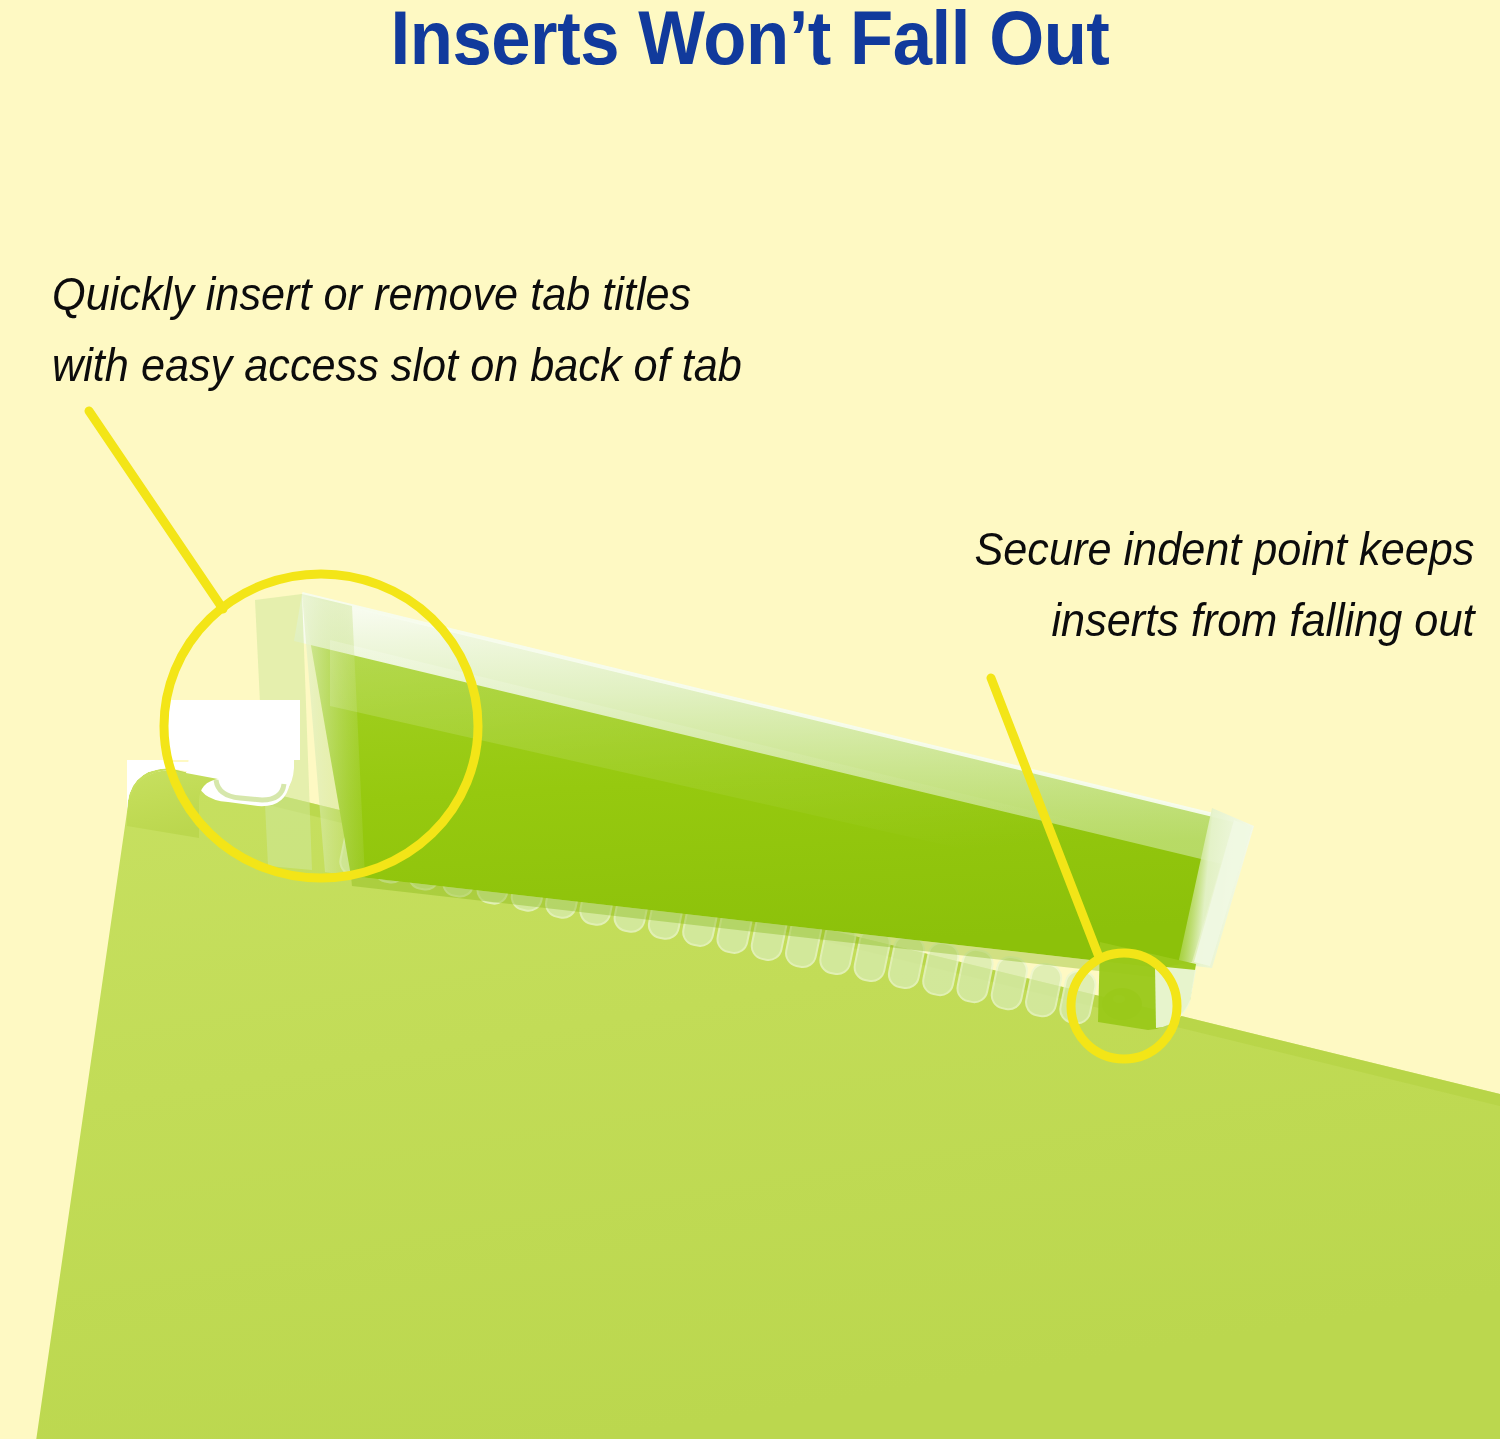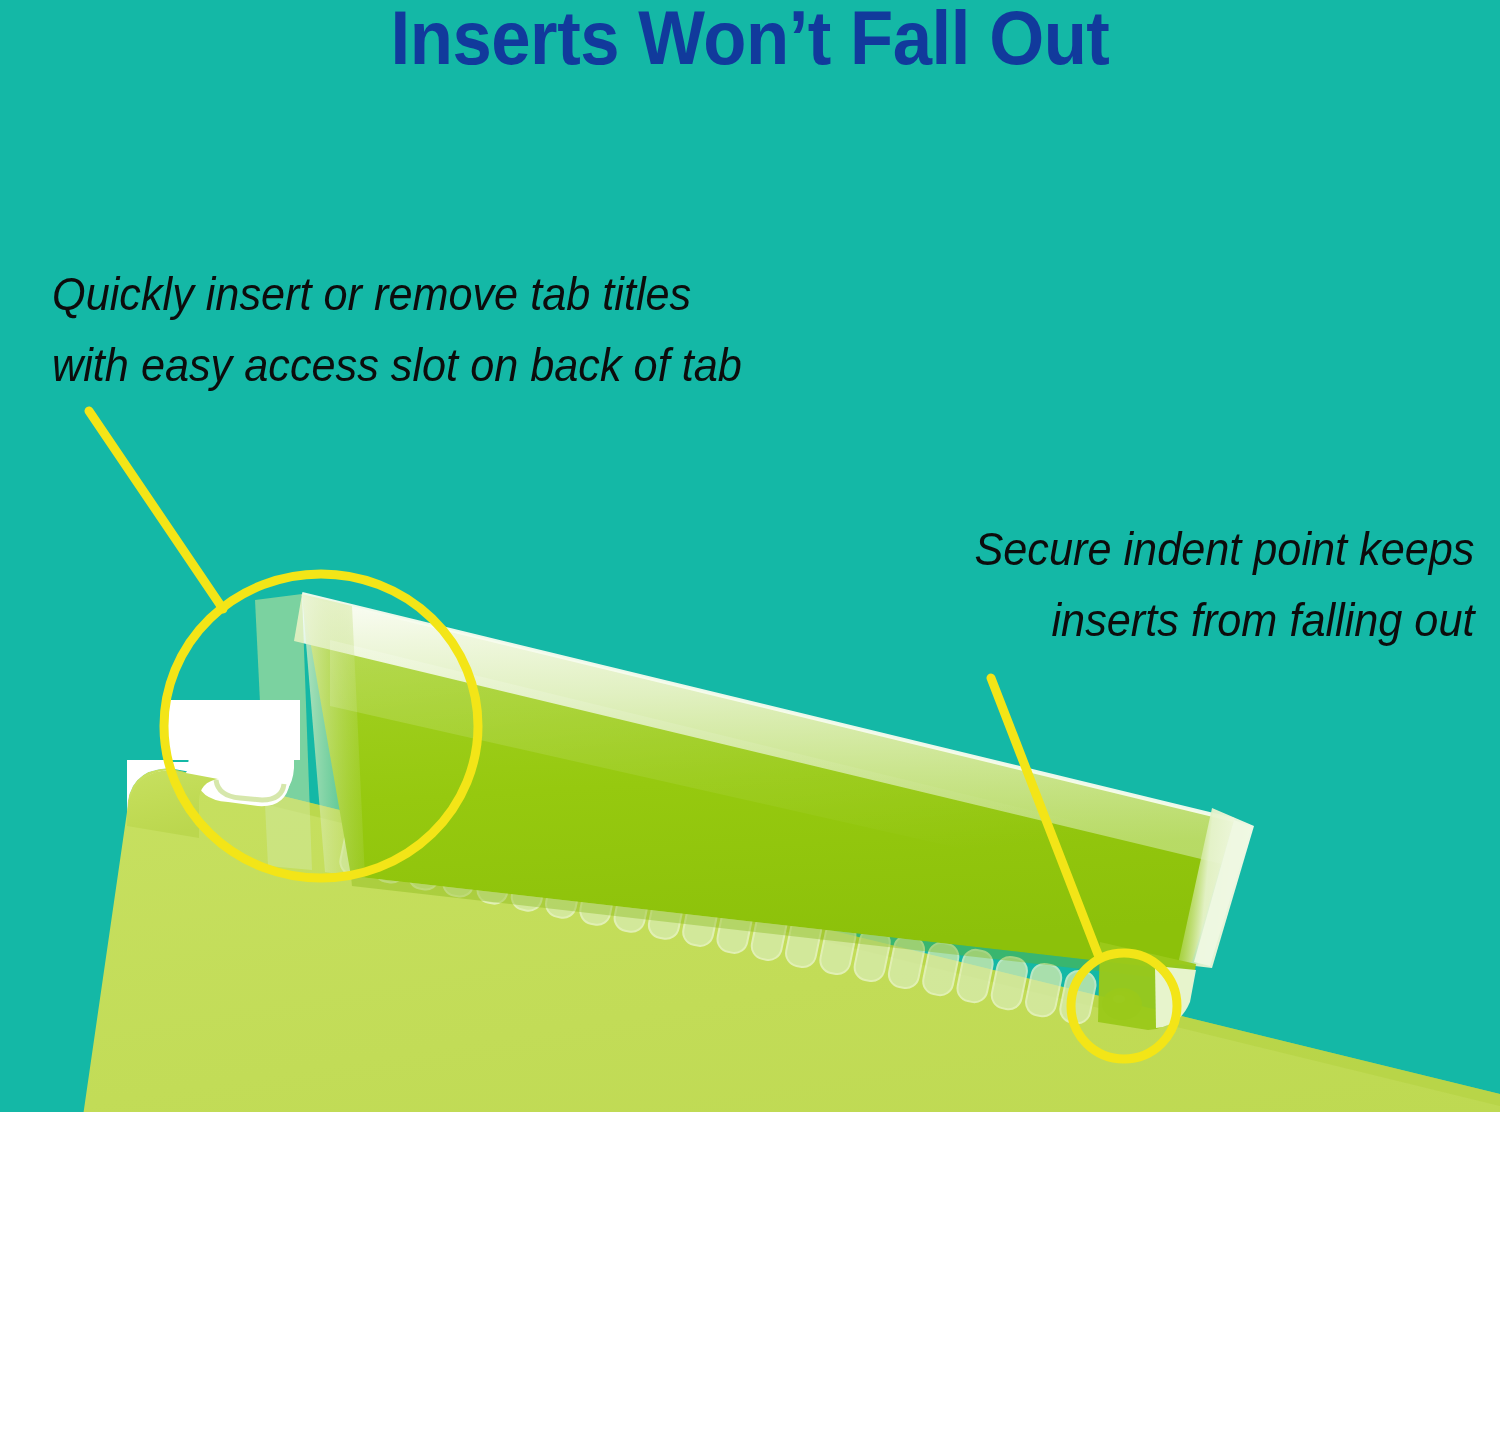--- a/index.html
+++ b/index.html
@@ -6,22 +6,22 @@
     margin: 0;
     padding: 0;
     background: #ffffff;
   }
   body {
     font-family: "Liberation Sans", sans-serif;
   }
   #root {
     position: relative;
     width: 1500px;
-    height: 1112px;
-    background: #14b8a6;
+    height: 1439px;
+    background: #fef9c3;
     overflow: hidden;
   }
   #headline {
     position: absolute;
     left: 0;
     top: -6px;
     width: 1500px;
     text-align: center;
     font-family: "Liberation Sans Narrow", "Liberation Sans", sans-serif;
     font-weight: bold;

